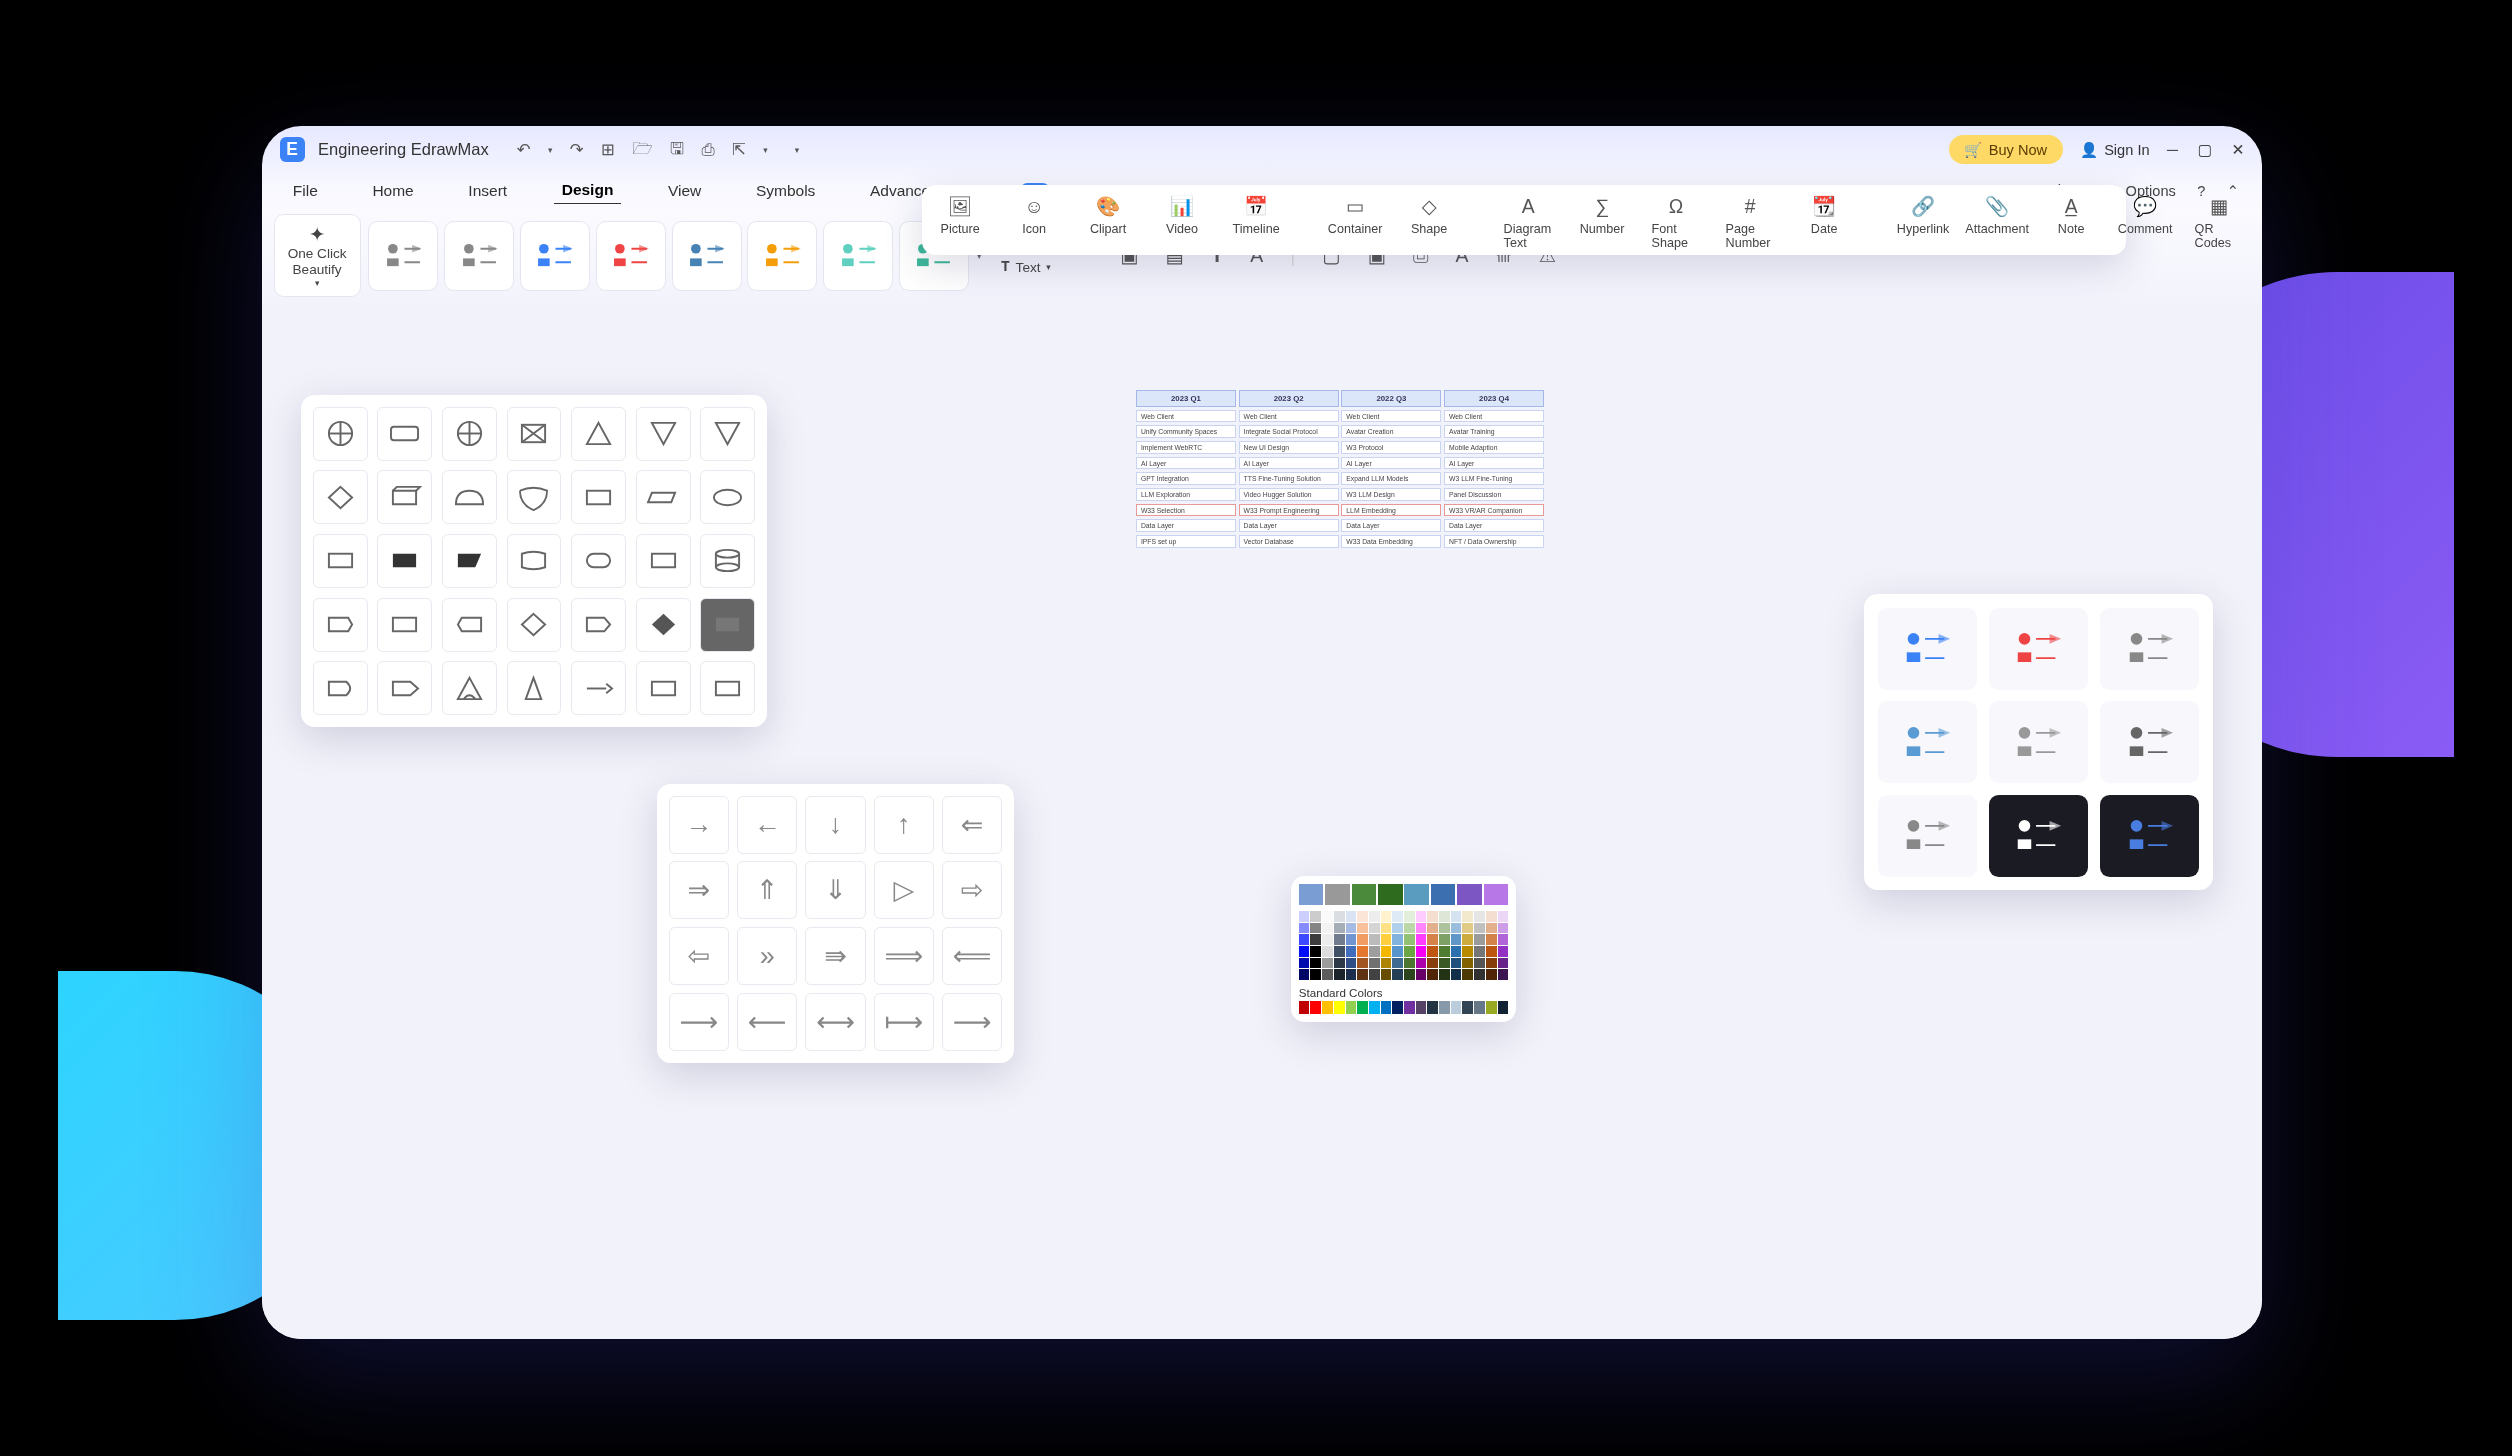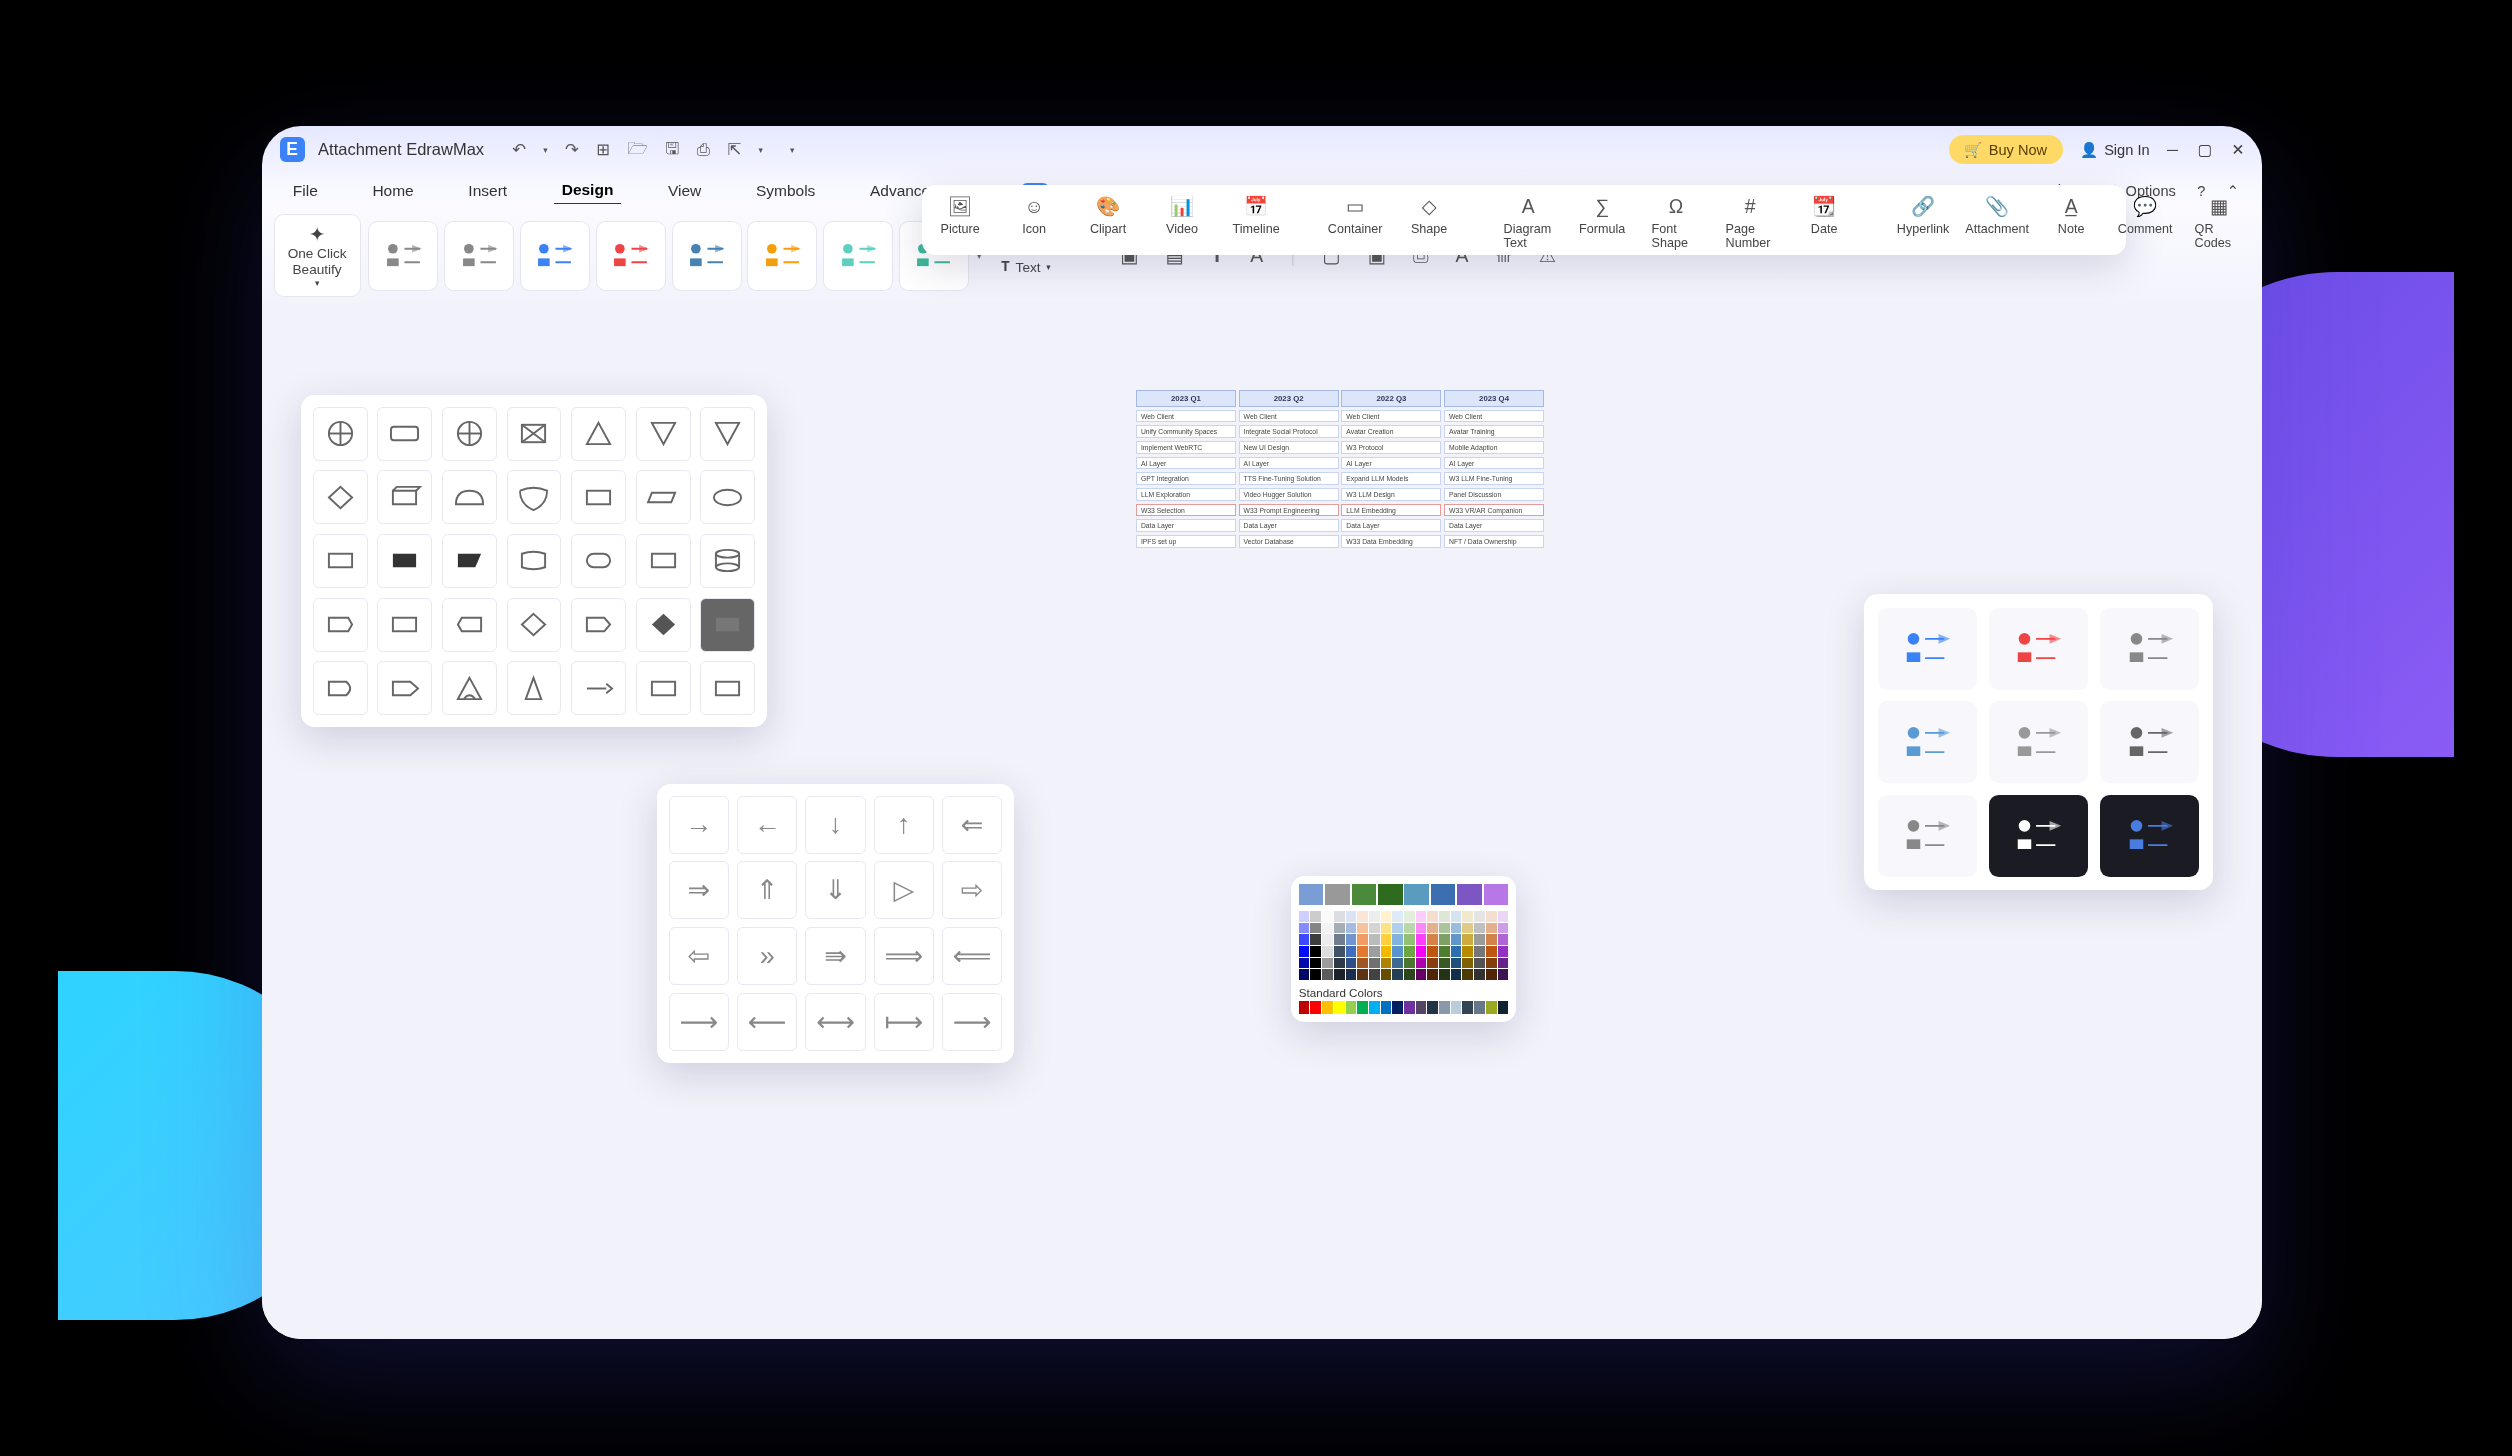--- a/index.html
+++ b/index.html
@@ -67,21 +67,21 @@
 </head>
 <body>
 
 <div class="blob-purple"></div>
 <div class="blob-cyan"></div>
 
 <div class="window-wrap">
 
   <div class="titlebar">
     <div class="app-logo">E</div>
-    <div class="app-title">Attachment EdrawMax</div>
+    <div class="app-title">Engineering EdrawMax</div>
     <div class="tb-icons">
       <span>↶</span>
       <span style="font-size:8.7px">▾</span>
       <span>↷</span>
       <span>⊞</span>
       <span>🗁</span>
       <span>🖫</span>
       <span>⎙</span>
       <span>⇱</span>
       <span style="font-size:8.7px">▾</span>
@@ -251,21 +251,21 @@
             <span class="ic">◇</span>
             <span>Shape</span>
           </div>
           <div style="width:1px;background:#eee;align-self:stretch"></div>
           <div class="insert-item">
             <span class="ic">A</span>
             <span>Diagram Text</span>
           </div>
           <div class="insert-item">
             <span class="ic">∑</span>
-            <span>Formula</span>
+            <span>Number</span>
           </div>
           <div class="insert-item">
             <span class="ic">Ω</span>
             <span>Font Shape</span>
           </div>
           <div class="insert-item">
             <span class="ic">#</span>
             <span>Page Number</span>
           </div>
           <div class="insert-item">

